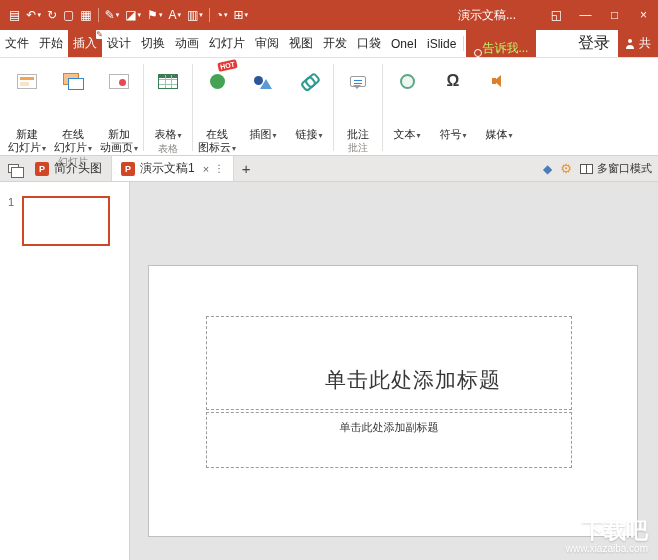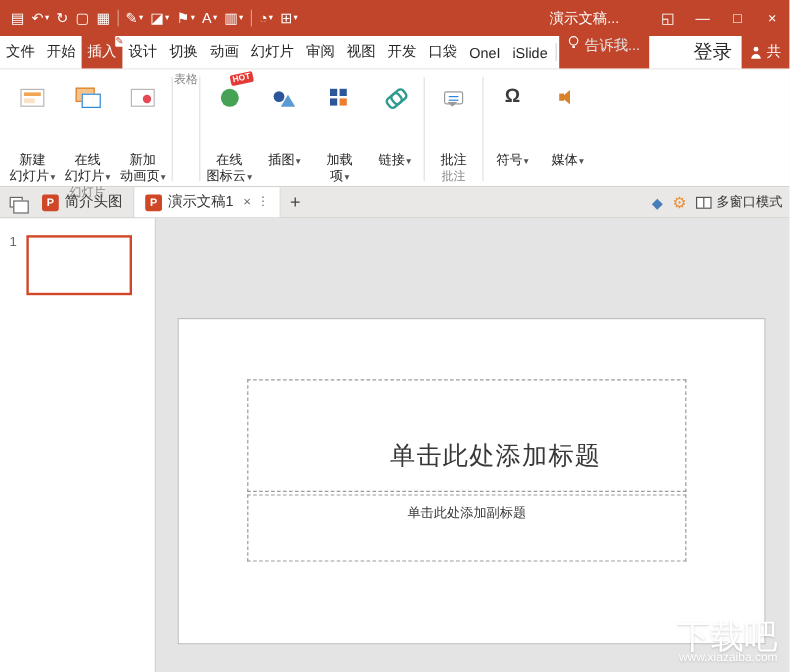--- a/index.html
+++ b/index.html
@@ -15,21 +15,21 @@
   .tb-title{font-size:12px;margin-left:auto;margin-right:26px;white-space:nowrap;}
   .win-controls{display:flex;height:30px;}
   .win-btn{width:29px;display:flex;align-items:center;justify-content:center;font-size:12px;color:#fff;}
 
   
   .tabrow{height:28px;background:#fff;display:flex;align-items:stretch;border-bottom:1px solid #E3E1DE;}
   .tab{display:flex;align-items:center;padding:0 5px;font-size:12px;color:#262626;white-space:nowrap;position:relative;}
   .tab.active{background:#C0452A;color:#fff;}
   .tab-pencil{position:absolute;top:0;right:-1px;font-size:8px;color:#C0452A;background:#fff;line-height:9px;border-radius:1px;}
   .tab-sep{width:1px;background:#D8D6D3;margin:6px 2px;}
-  .tellme{background:#C0452A;color:#e5e5e5;display:flex;align-items:flex-start;gap:5px;padding:0 8px;font-size:12px;white-space:nowrap;}
+  .tellme{background:#C0452A;color:#bef264;display:flex;align-items:flex-end;gap:0;padding:0 8px;font-size:12px;white-space:nowrap;}
   .bulb{width:8px;height:8px;border:1px solid #fff;border-radius:50%;position:relative;}
   .bulb::after{content:"";position:absolute;left:2px;bottom:-3px;width:2px;height:2px;background:#fff;}
   .tr-spacer{flex:1;}
   .signin{display:flex;align-items:center;padding:0 8px;font-size:16px;color:#262626;white-space:nowrap;}
   .share{background:#C0452A;color:#fff;display:flex;align-items:center;gap:4px;padding:0 7px;font-size:12px;}
   .person{width:10px;height:10px;position:relative;}
   .person::before{content:"";position:absolute;left:3px;top:0;width:4px;height:4px;border-radius:50%;background:#fff;}
   .person::after{content:"";position:absolute;left:1px;bottom:0;width:8px;height:4px;border-radius:4px 4px 0 0;background:#fff;}
 
   
@@ -100,21 +100,21 @@
   .thumbs{width:130px;background:#fff;border-right:1px solid #D4D2CF;position:relative;}
   .thumb-num{position:absolute;left:8px;top:14px;font-size:11px;color:#666;}
   .thumb{position:absolute;left:22px;top:14px;width:88px;height:50px;background:#fff;border:2px solid #D04727;}
   .canvas{flex:1;background:#E4E4E4;position:relative;}
   .slide{position:absolute;left:18px;top:83px;width:490px;height:272px;background:#fff;border:1px solid #BFBFBF;}
   .ph{position:absolute;border:1px dashed #9B9B9B;}
   .ph-title{left:57px;top:50px;width:366px;height:94px;display:flex;align-items:flex-end;justify-content:center;padding-bottom:15px;}
   .ph-title .t{font-size:21px;color:#383838;letter-spacing:1px;margin-left:48px;}
   .ph-sub{left:57px;top:146px;width:366px;height:56px;text-align:center;padding-top:7px;font-size:11px;color:#383838;}
   .watermark{position:absolute;right:10px;bottom:5px;text-align:right;color:#fff;text-shadow:0 1px 2px rgba(0,0,0,.18);}
-  .wm-title{font-size:28px;font-weight:normal;line-height:25px;}
+  .wm-title{font-size:22px;font-weight:bold;line-height:25px;}
   .wm-url{font-size:10px;line-height:12px;}
 </style>
 </head>
 <body>
 
 <div>
 
   <div class="titlebar">
     <div class="qat">
       <span class="qat-item">
@@ -236,20 +236,28 @@
           <div class="rb-label"><span class="txt">新加
 动画页</span><span class="caret">▾</span></div>
         </div>
       </div>
       <div class="rgroup-label">幻灯片</div>
     </div>
 
     <div class="rsep"></div>
 
     <div class="rgroup">
+      <div class="rgroup-buttons">
+        <div class="rb">
+          <div class="rb-iconbox">
+              <span class="ic-table"></span>
+            </div>
+          <div class="rb-label"><span class="txt">表格</span><span class="caret">▾</span></div>
+        </div>
+      </div>
       <div class="rgroup-label">表格</div>
     </div>
 
     <div class="rsep"></div>
 
     <div class="rgroup">
       <div class="rgroup-buttons">
         <div class="rb">
           <span class="hot">HOT</span>
           <div class="rb-iconbox">
@@ -259,27 +267,20 @@
 图标云</span><span class="caret">▾</span></div>
         </div>
         <div class="rb">
           <div class="rb-iconbox">
               <span class="ic-illus"></span>
             </div>
           <div class="rb-label"><span class="txt">插图</span><span class="caret">▾</span></div>
         </div>
         <div class="rb">
           <div class="rb-iconbox">
-              <span class="ic-addin"></span>
-            </div>
-          <div class="rb-label"><span class="txt">加载
-项</span><span class="caret">▾</span></div>
-        </div>
-        <div class="rb">
-          <div class="rb-iconbox">
               <span class="ic-link"></span>
             </div>
           <div class="rb-label"><span class="txt">链接</span><span class="caret">▾</span></div>
         </div>
       </div>
       <div class="rgroup-label"></div>
     </div>
 
     <div class="rsep"></div>
 
@@ -292,20 +293,26 @@
           <div class="rb-label"><span class="txt">批注</span></div>
         </div>
       </div>
       <div class="rgroup-label">批注</div>
     </div>
 
     <div class="rsep"></div>
 
     <div class="rgroup">
       <div class="rgroup-buttons">
+        <div class="rb">
+          <div class="rb-iconbox">
+              <span class="ic-ring t2"></span>
+            </div>
+          <div class="rb-label"><span class="txt">文本</span><span class="caret">▾</span></div>
+        </div>
         <div class="rb">
           <div class="rb-iconbox">
               <span class="ic-omega">Ω</span>
             </div>
           <div class="rb-label"><span class="txt">符号</span><span class="caret">▾</span></div>
         </div>
         <div class="rb">
           <div class="rb-iconbox">
               <span class="ic-speaker"></span>
             </div>

